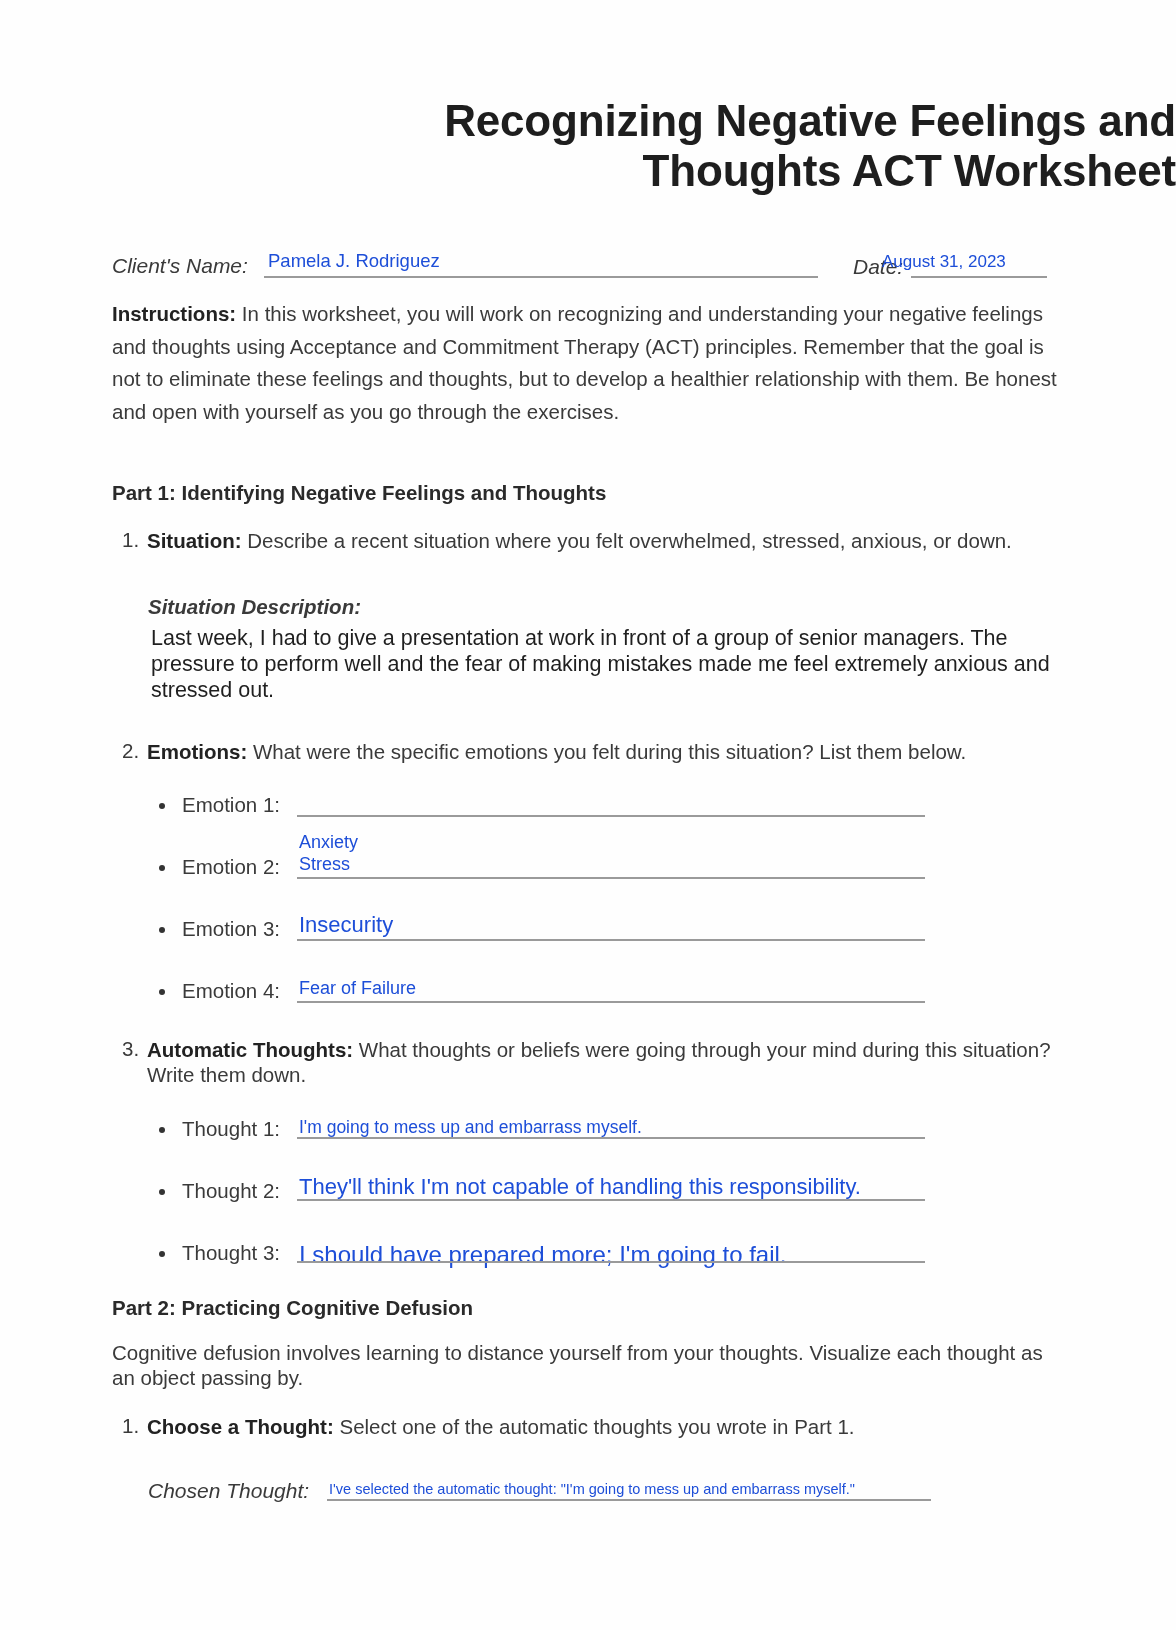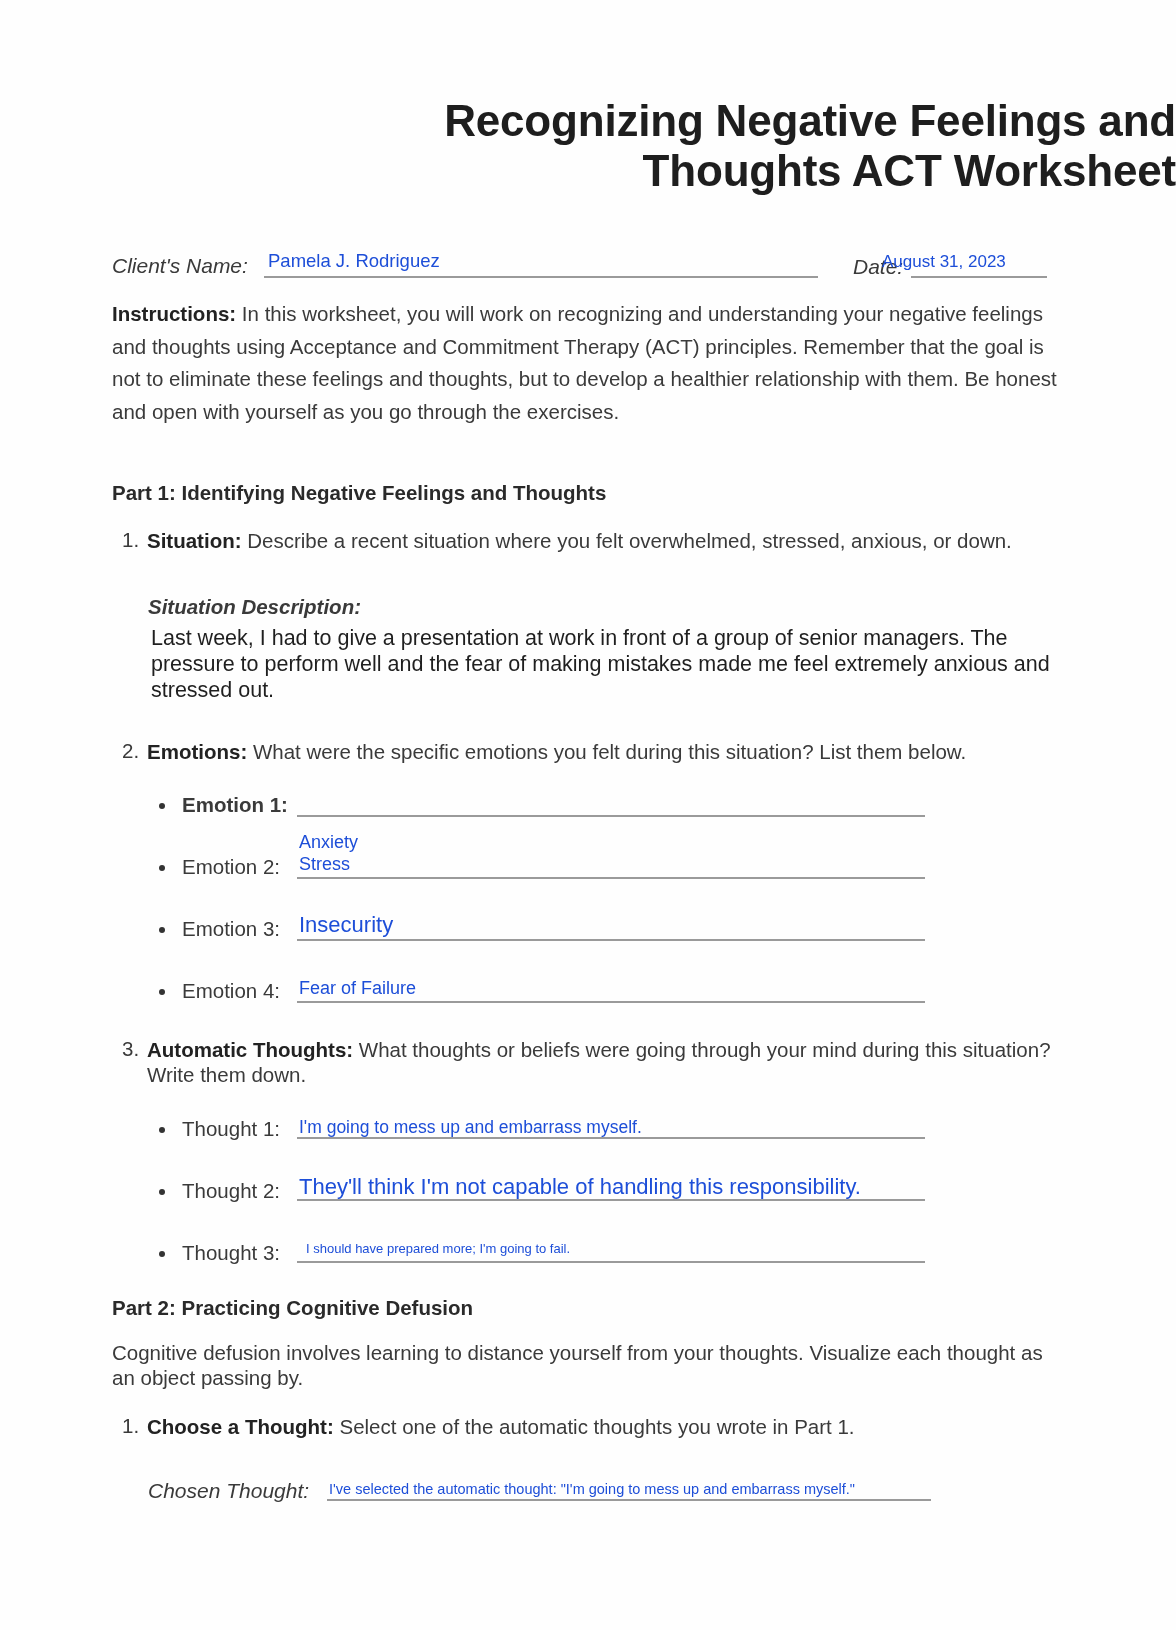--- a/index.html
+++ b/index.html
@@ -57,21 +57,21 @@
   <div class="answer" style="top:625px;">Last week, I had to give a presentation at work in front of a group of senior managers. The pressure to perform well and the fear of making mistakes made me feel extremely anxious and stressed out.</div>
 
   <div class="num" style="left:122px; top:739px;">2.</div>
   <div class="item" style="left:147px; top:739px; width:920px; white-space:nowrap;">
     <b>Emotions:</b>
     <span>What were the specific emotions you felt during this situation? List them below.</span>
   </div>
 
   <div>
     <div class="bullet" style="left:159px; top:803px;"></div>
-    <div class="blabel" style="left:182px; top:793px;font-weight:bold;">Emotion 1:</div>
+    <div class="blabel" style="left:182px; top:793px;">Emotion 1:</div>
     <div class="fill" style="left:299px; top:792px;margin-top:40px;">Anxiety</div>
     <div class="line" style="left:297px; top:815px; width:628px;"></div>
   </div>
   <div>
     <div class="bullet" style="left:159px; top:865px;"></div>
     <div class="blabel" style="left:182px; top:855px;">Emotion 2:</div>
     <div class="fill" style="left:299px; top:854px;">Stress</div>
     <div class="line" style="left:297px; top:877px; width:628px;"></div>
   </div>
   <div>
@@ -101,21 +101,21 @@
   </div>
   <div>
     <div class="bullet" style="left:159px; top:1189px;"></div>
     <div class="blabel" style="left:182px; top:1179px;">Thought 2:</div>
     <div class="fill" style="left:299px; top:1174px; font-size:22px;">They'll think I'm not capable of handling this responsibility.</div>
     <div class="line" style="left:297px; top:1199px; width:628px;"></div>
   </div>
   <div>
     <div class="bullet" style="left:159px; top:1251px;"></div>
     <div class="blabel" style="left:182px; top:1241px;">Thought 3:</div>
-    <div class="fill" style="left:299px; top:1241px; font-size:13px;margin-left:7px;">I should have prepared more; I'm going to fail.</div>
+    <div class="fill" style="left:299px; top:1241px; font-size:24px;">I should have prepared more; I'm going to fail.</div>
     <div class="line" style="left:297px; top:1261px; width:628px;"></div>
   </div>
 
   <div class="heading" style="top:1296px;">Part 2: Practicing Cognitive Defusion</div>
   <div class="item" style="left:112px; top:1340px; width:950px;">Cognitive defusion involves learning to distance yourself from your thoughts. Visualize each thought as an object passing by.</div>
 
   <div class="num" style="left:122px; top:1414px;">1.</div>
   <div class="item" style="left:147px; top:1414px; width:920px;">
     <b>Choose a Thought:</b>
     <span>Select one of the automatic thoughts you wrote in Part 1.</span>

